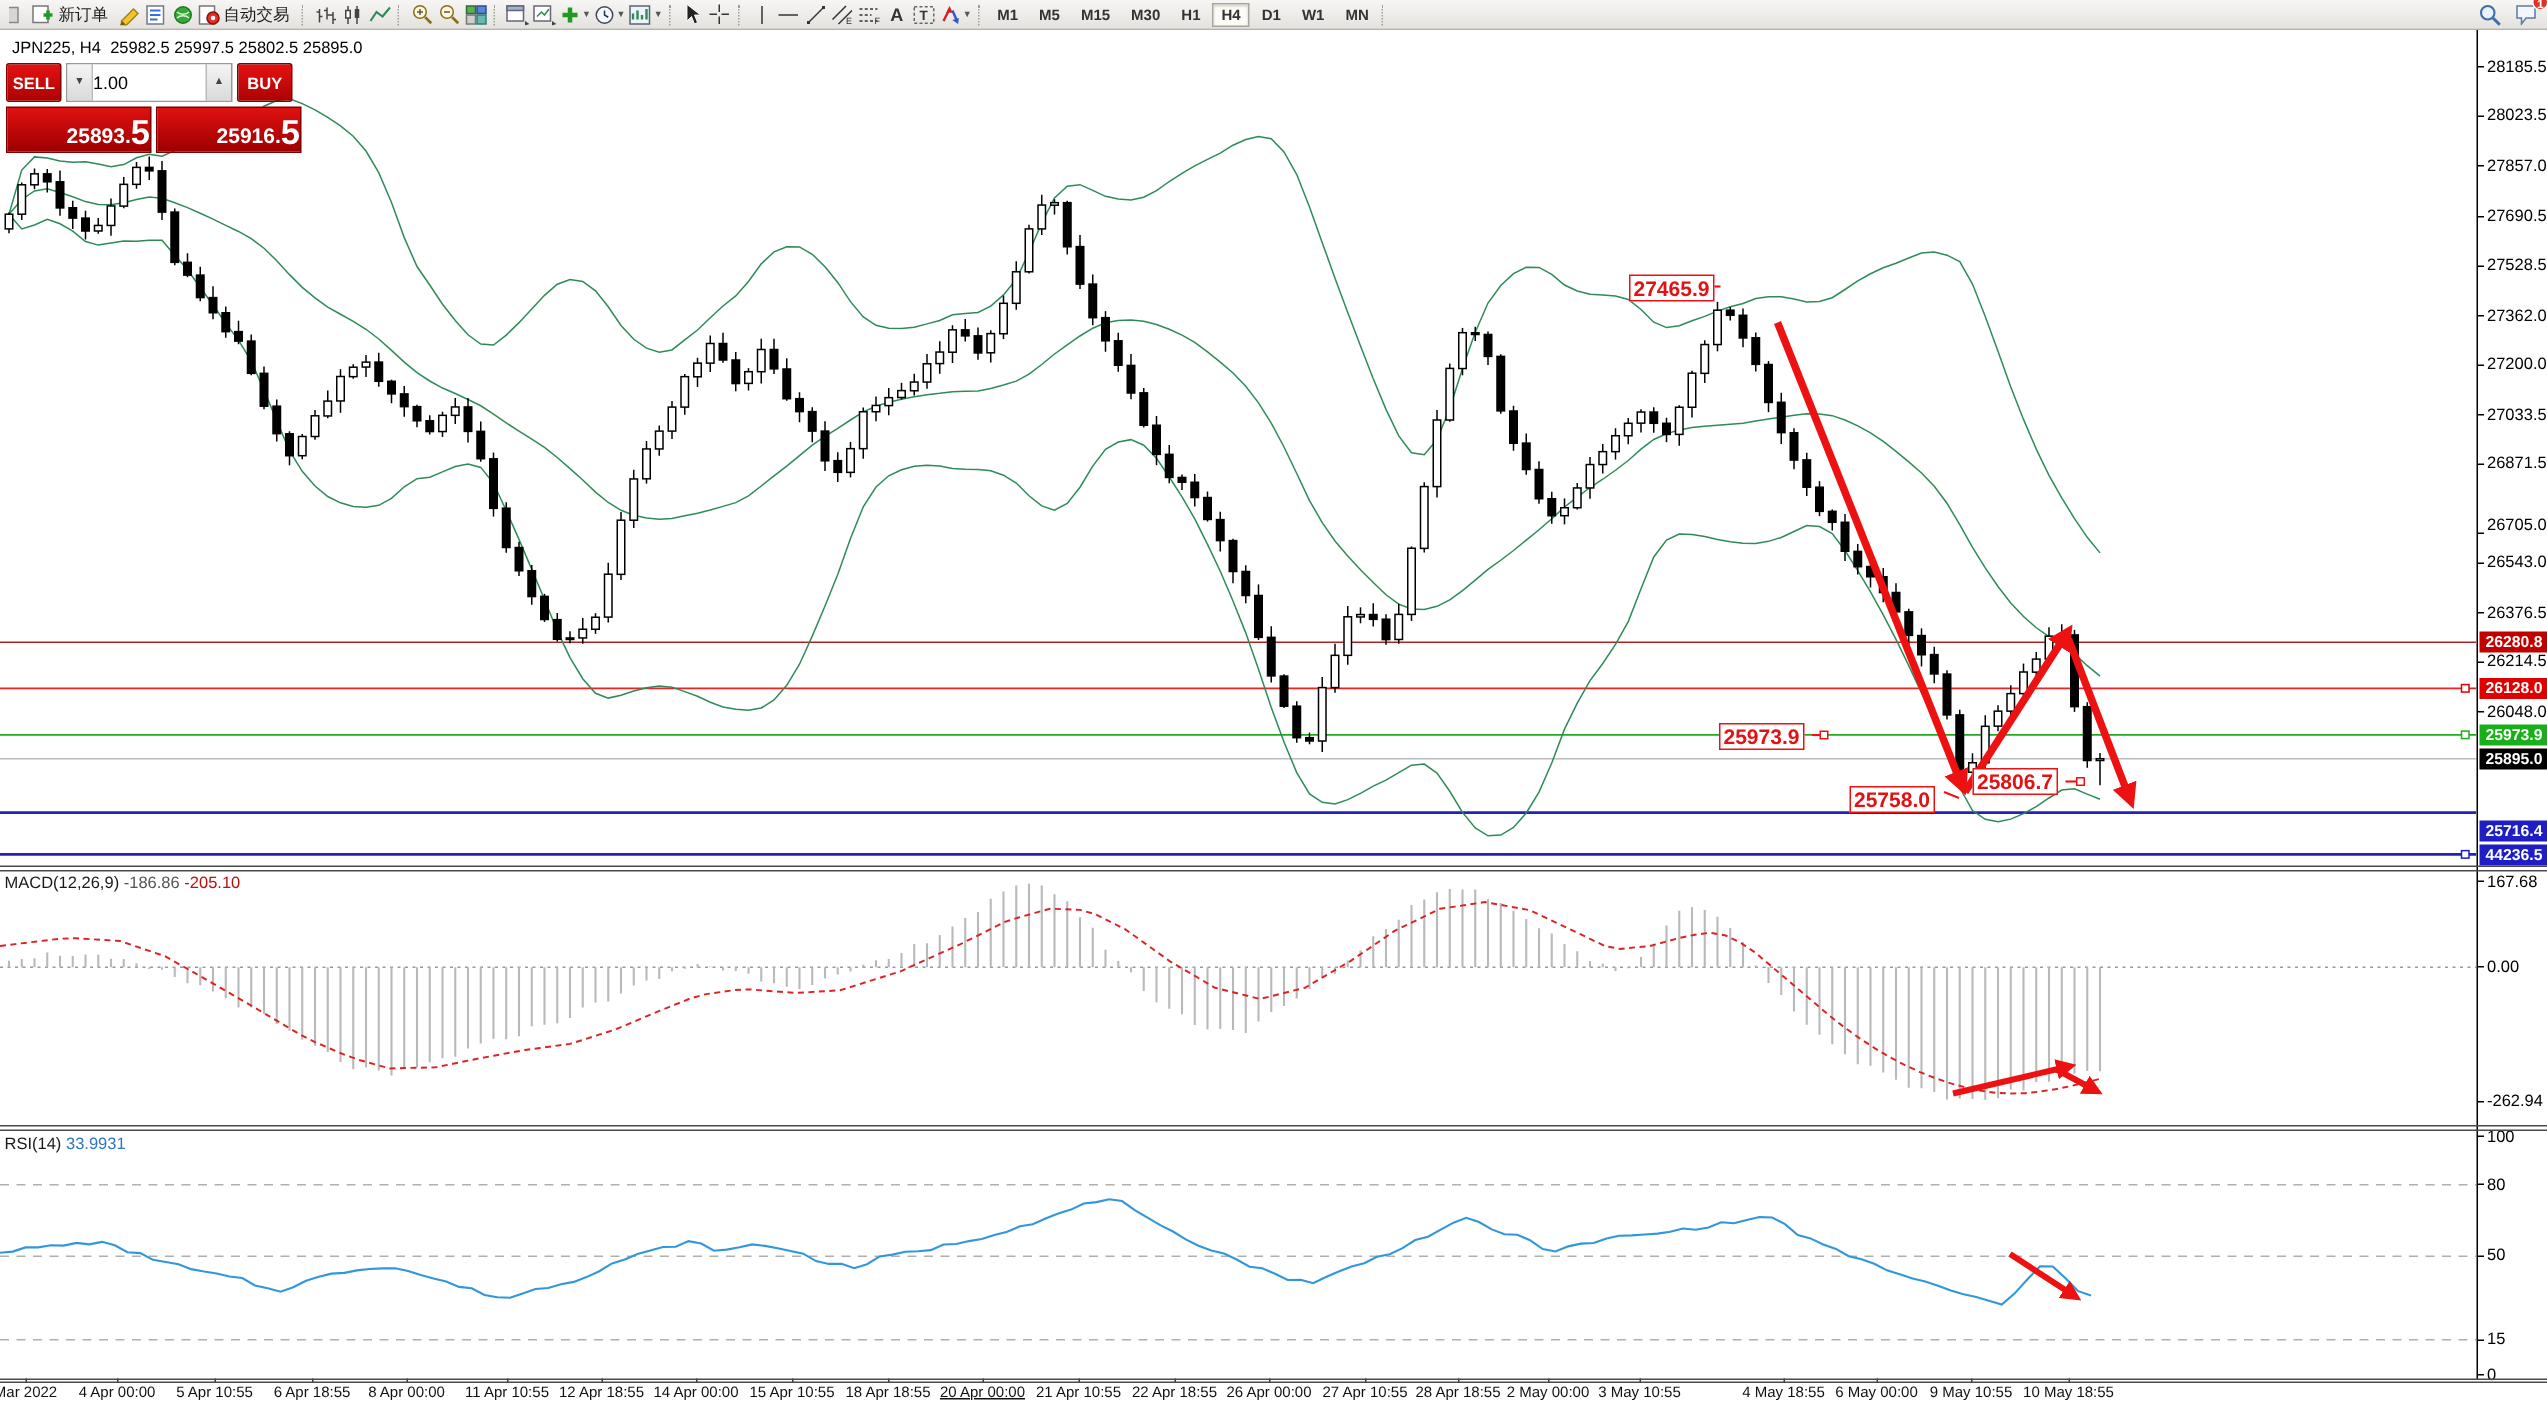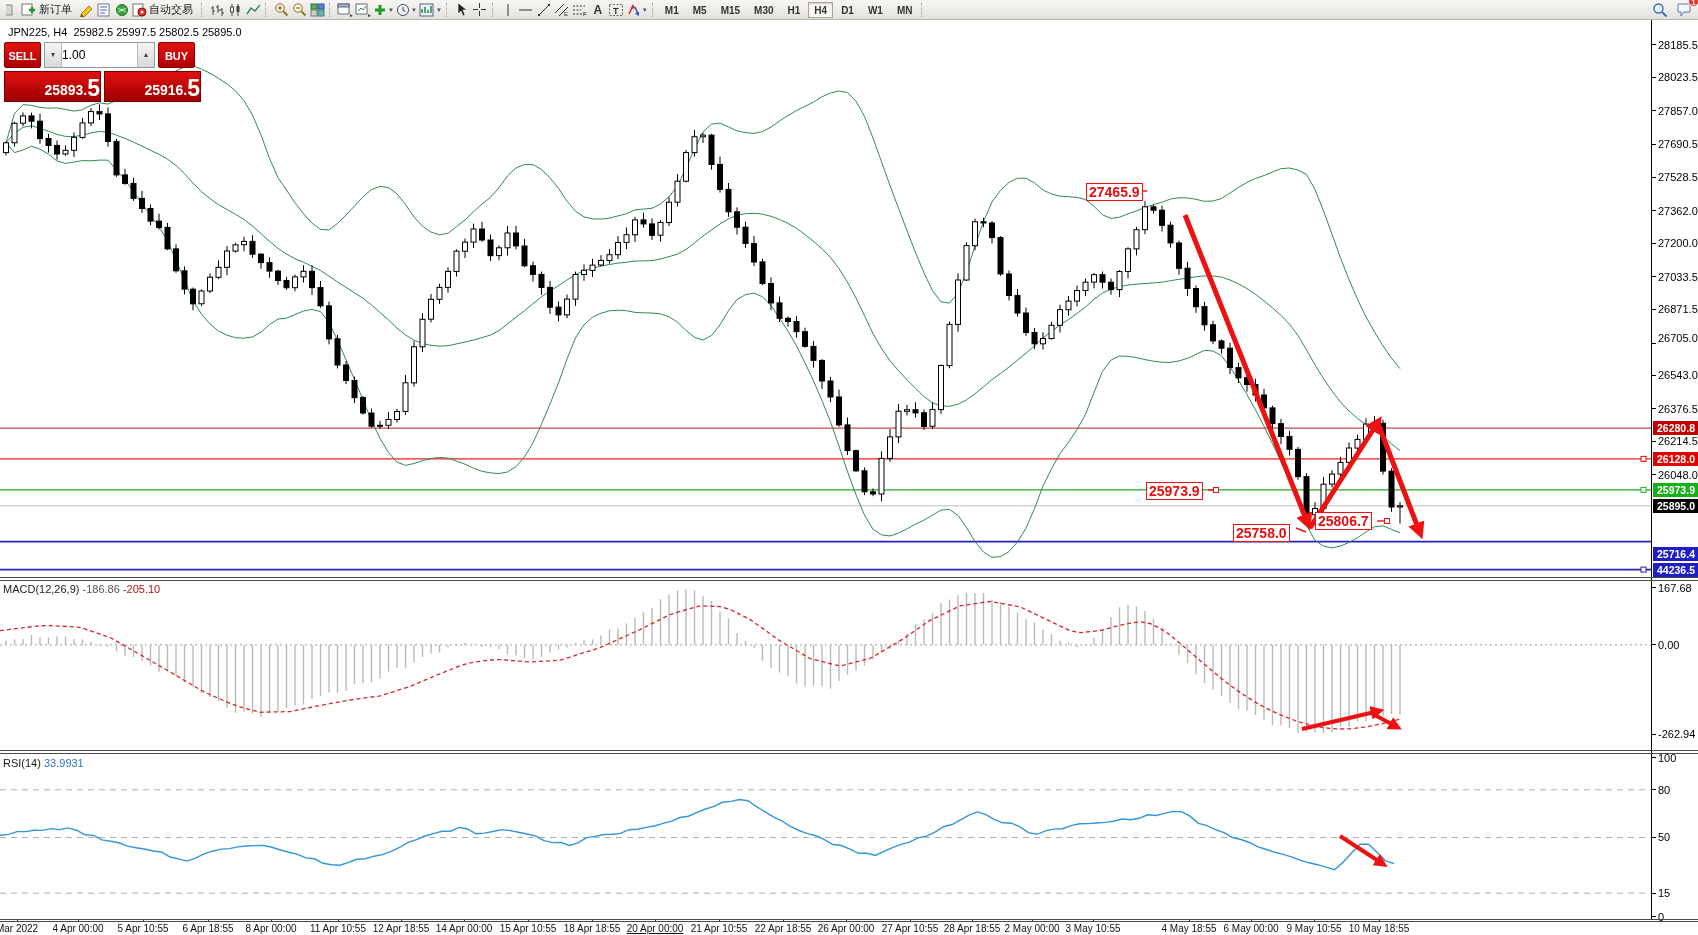--- a/index.html
+++ b/index.html
@@ -844,21 +844,21 @@
 <div id="rightaxis">
     <div class="tick" style="top: 18.8514px;"><span class="tickdash"></span>28185.5</div>
     <div class="tick" style="top: 51.4501px;"><span class="tickdash"></span>28023.5</div>
     <div class="tick" style="top: 84.9542px;"><span class="tickdash"></span>27857.0</div>
     <div class="tick" style="top: 118.458px; justify-content: center;"><span class="tickdash"></span>27690.5</div>
     <div class="tick" style="top: 151.057px;"><span class="tickdash"></span>27528.5</div>
     <div class="tick" style="top: 184.561px;"><span class="tickdash"></span>27362.0</div>
     <div class="tick" style="top: 217.16px;"><span class="tickdash"></span>27200.0</div>
     <div class="tick" style="top: 250.664px;"><span class="tickdash"></span>27033.5</div>
     <div class="tick" style="top: 283.263px;"><span class="tickdash"></span>26871.5</div>
-    <div class="tick" style="top: 312px; align-items: flex-end;"><span class="tickdash"></span>26705.0</div>
+    <div class="tick" style="top: 324px; align-items: flex-end;"><span class="tickdash"></span>26705.0</div>
     <div class="tick" style="top: 349.365px;"><span class="tickdash"></span>26543.0</div>
     <div class="tick" style="top: 382.869px;"><span class="tickdash"></span>26376.5</div>
     <div class="tick" style="top: 415.468px;"><span class="tickdash"></span>26214.5</div>
     <div class="tick" style="top: 448.972px;"><span class="tickdash"></span>26048.0</div>
     <div class="tick" style="top: 561.91px;"><span class="tickdash"></span>167.68</div>
     <div class="tick" style="top: 618.935px;"><span class="tickdash"></span>0.00</div>
     <div class="tick" style="top: 708.356px;"><span class="tickdash"></span>-262.94</div>
     <div class="tick" style="top: 731.974px;"><span class="tickdash"></span>100</div>
     <div class="tick" style="top: 763.766px;"><span class="tickdash"></span>80</div>
     <div class="tick" style="top: 811.454px;"><span class="tickdash"></span>50</div>

